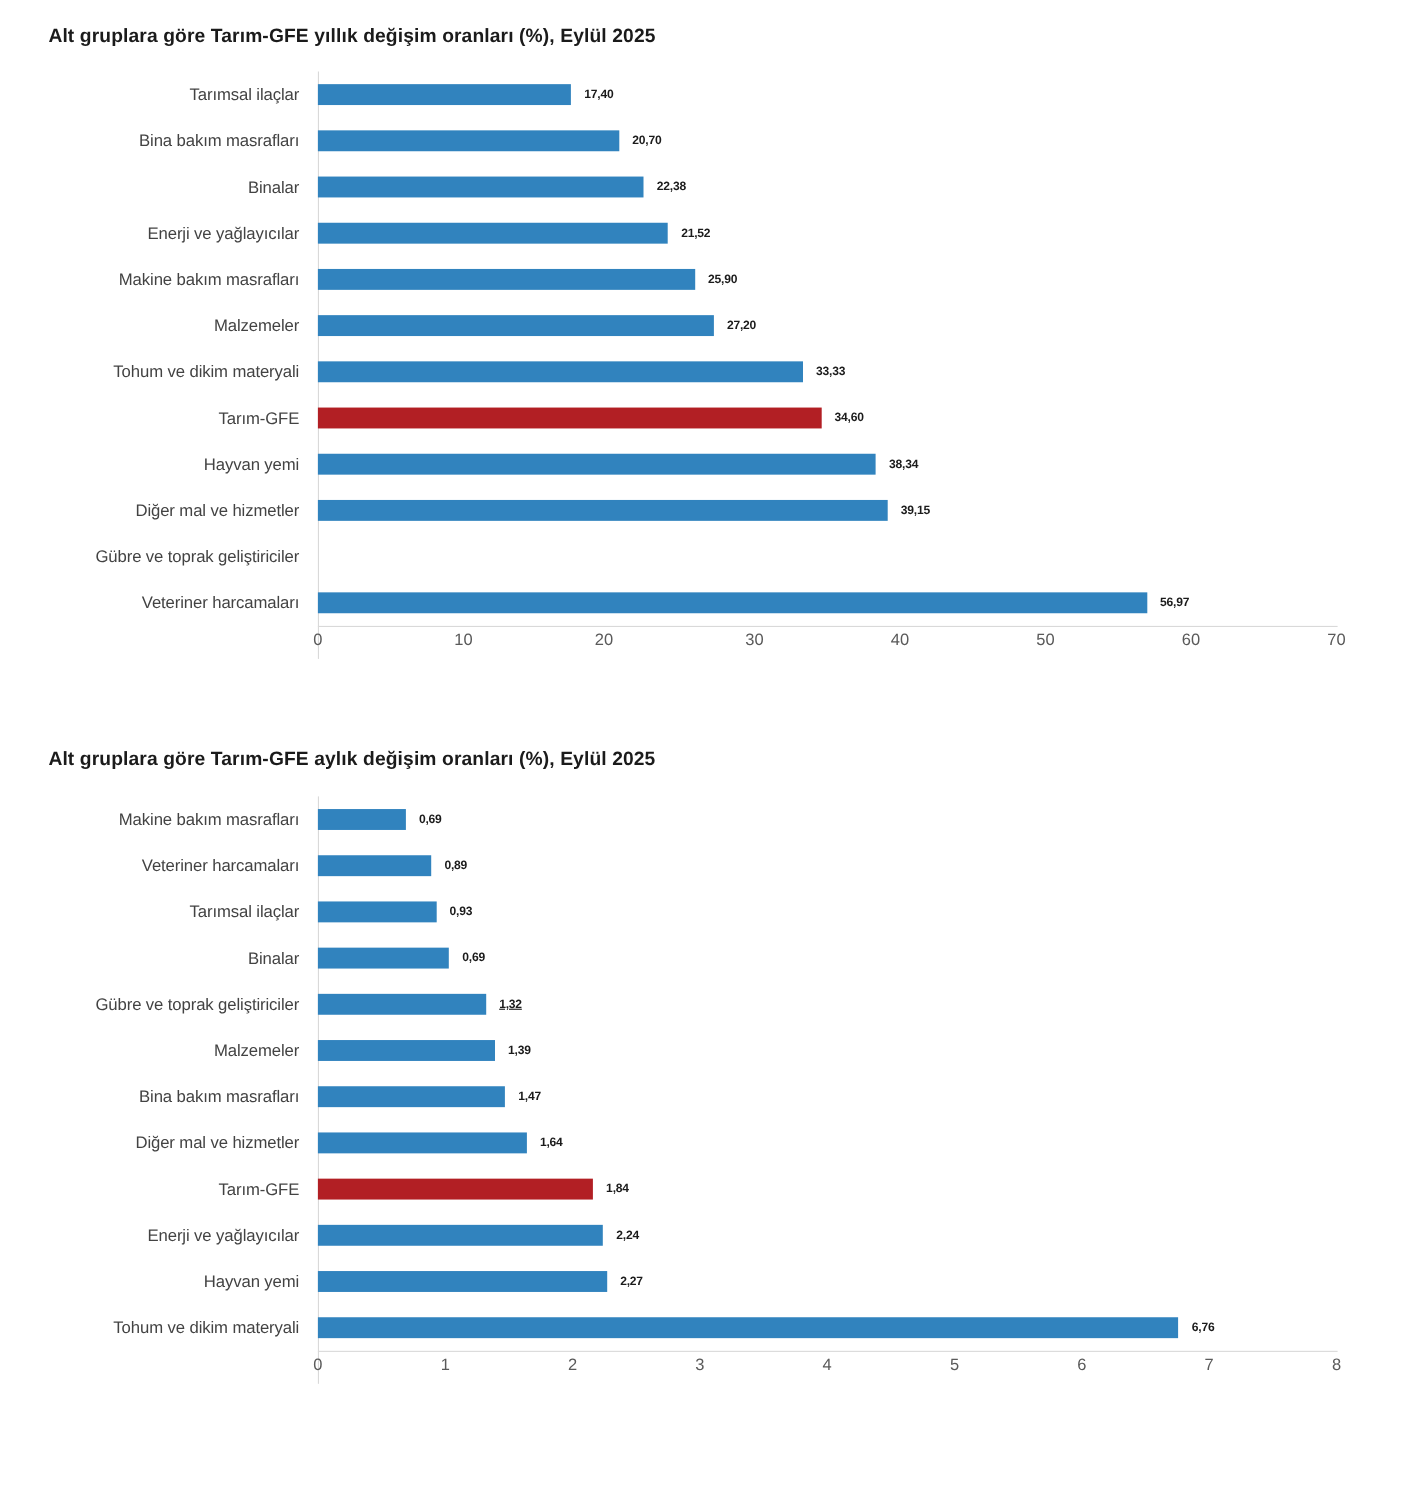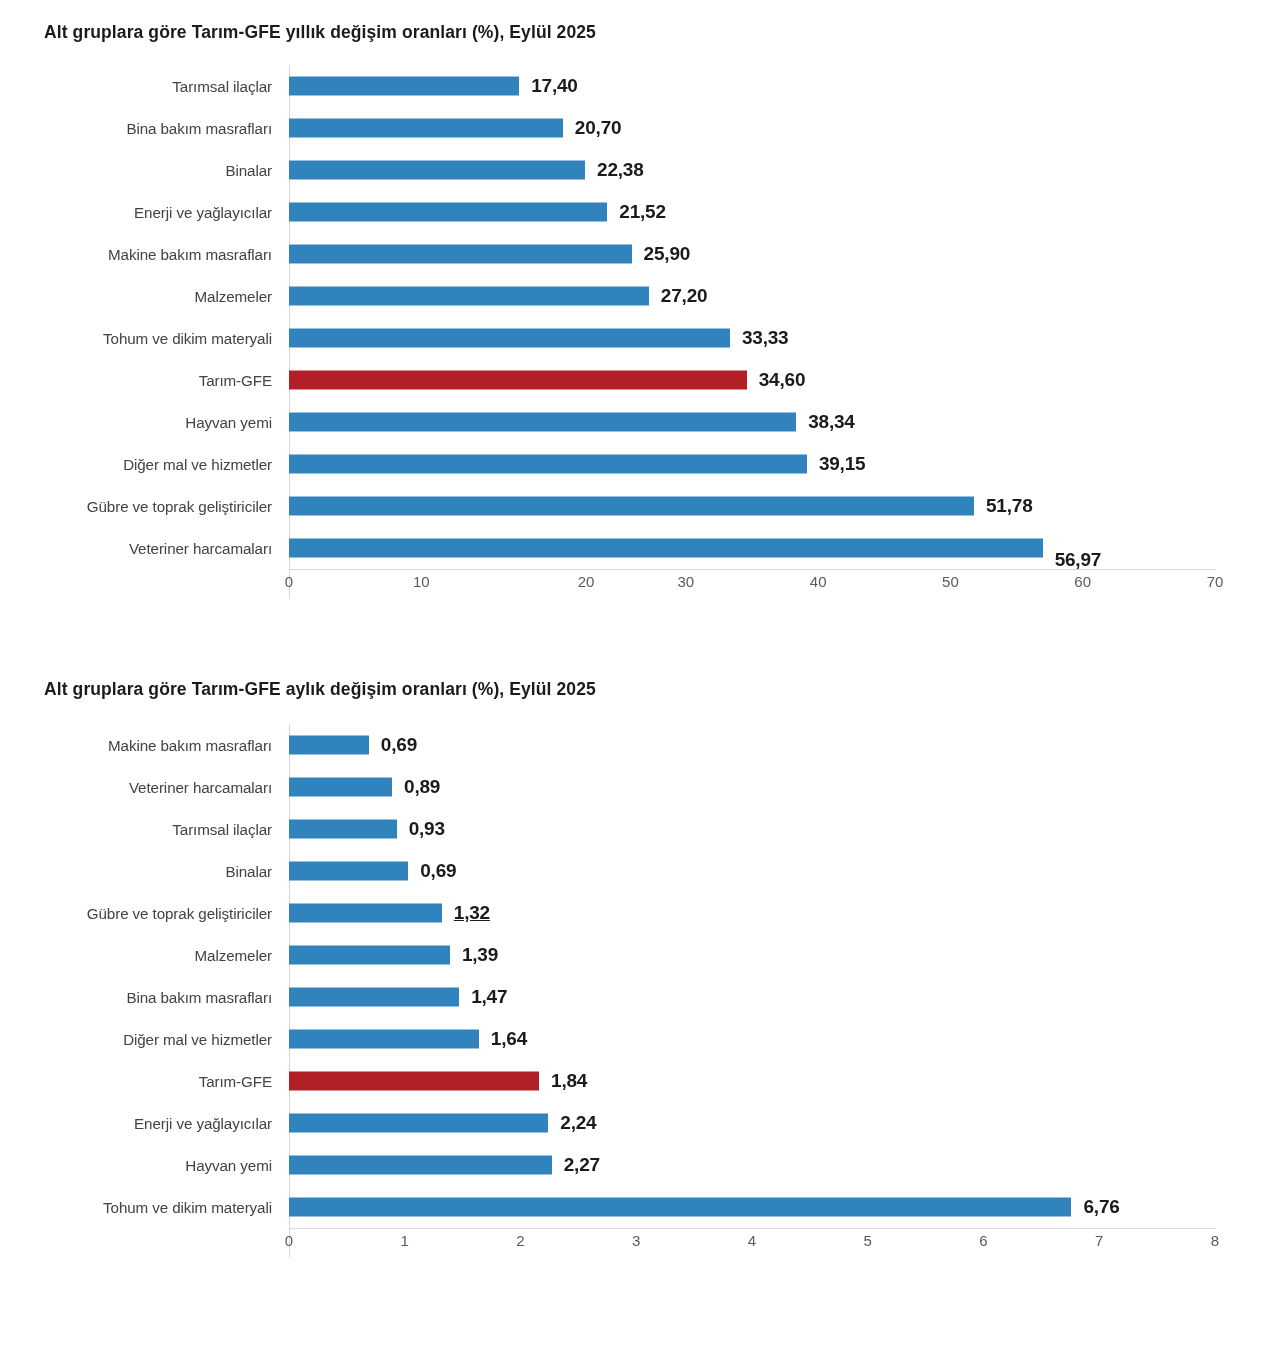--- a/index.html
+++ b/index.html
@@ -74,21 +74,21 @@
     transform: translateY(-50%);
     height: 19px;
     background: #3183be;
   }
   .bar.highlight { background: #b21f24; }
 
   .bar-value {
     position: absolute;
     top: 50%;
     transform: translateY(-50%);
-    font-size: 19px;
+    font-size: 11px;
     font-weight: bold;
     color: #1b1b1b;
     white-space: nowrap;
     letter-spacing: -0.2px;
   }
 
   
   .axis-vline {
     position: absolute;
     left: 289px;
@@ -195,38 +195,34 @@
           </div>
           <div class="row" style="height: 42px;">
             <div class="cat-label">Diğer mal ve hizmetler</div>
             <div class="bar-area">
               <div class="bar" style="width: 517.899px; height: 19px;"></div>
               <div class="bar-value" style="left: 529.899px;">39,15</div>
             </div>
           </div>
           <div class="row" style="height: 42px;">
             <div class="cat-label">Gübre ve toprak geliştiriciler</div>
-            <div class="bar-area">
-              <div class="bar" style="width: 684.975px; height: 19px;"></div>
-              <div class="bar-value" style="left: 696.975px;">51,78</div>
-            </div>
           </div>
           <div class="row" style="height: 42px;">
             <div class="cat-label">Veteriner harcamaları</div>
             <div class="bar-area">
               <div class="bar" style="width: 753.632px; height: 19px;"></div>
-              <div class="bar-value" style="left: 765.632px; margin-top: 12px;">56,97</div>
+              <div class="bar-value" style="left: 765.632px;">56,97</div>
             </div>
           </div>
         </div>
       <div class="axis-hline" style="width: 927px; top: 504px;"></div>
       <div class="ticks" id="ticks-0">
           <div class="tick" style="left: 289px;">0</div>
           <div class="tick" style="left: 421.286px;">10</div>
-          <div class="tick" style="left: 586px; text-align: center;">20</div>
+          <div class="tick" style="left: 549px; text-align: center;">20</div>
           <div class="tick" style="left: 685.857px;">30</div>
           <div class="tick" style="left: 818.143px;">40</div>
           <div class="tick" style="left: 950.429px;">50</div>
           <div class="tick" style="left: 1082.71px;">60</div>
           <div class="tick" style="left: 1215px;">70</div>
         </div>
     </div>
   </div>
 
   <div class="chart-block" id="block-1" style="padding-top:80px;">

